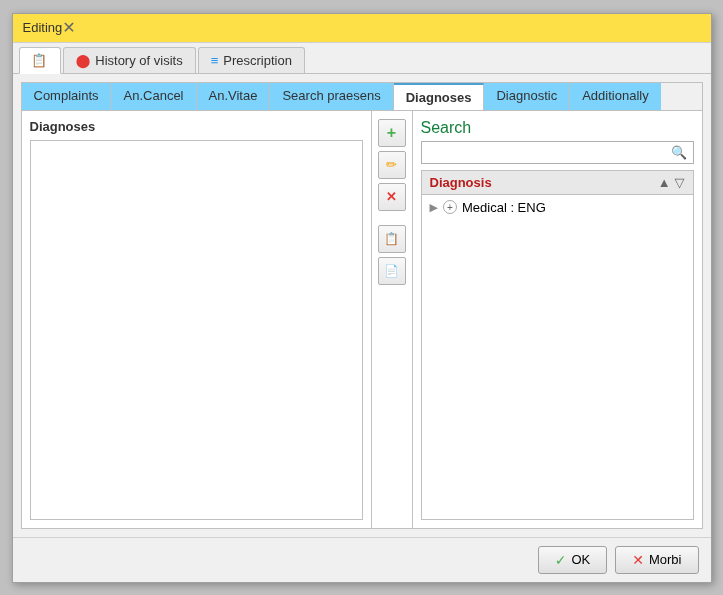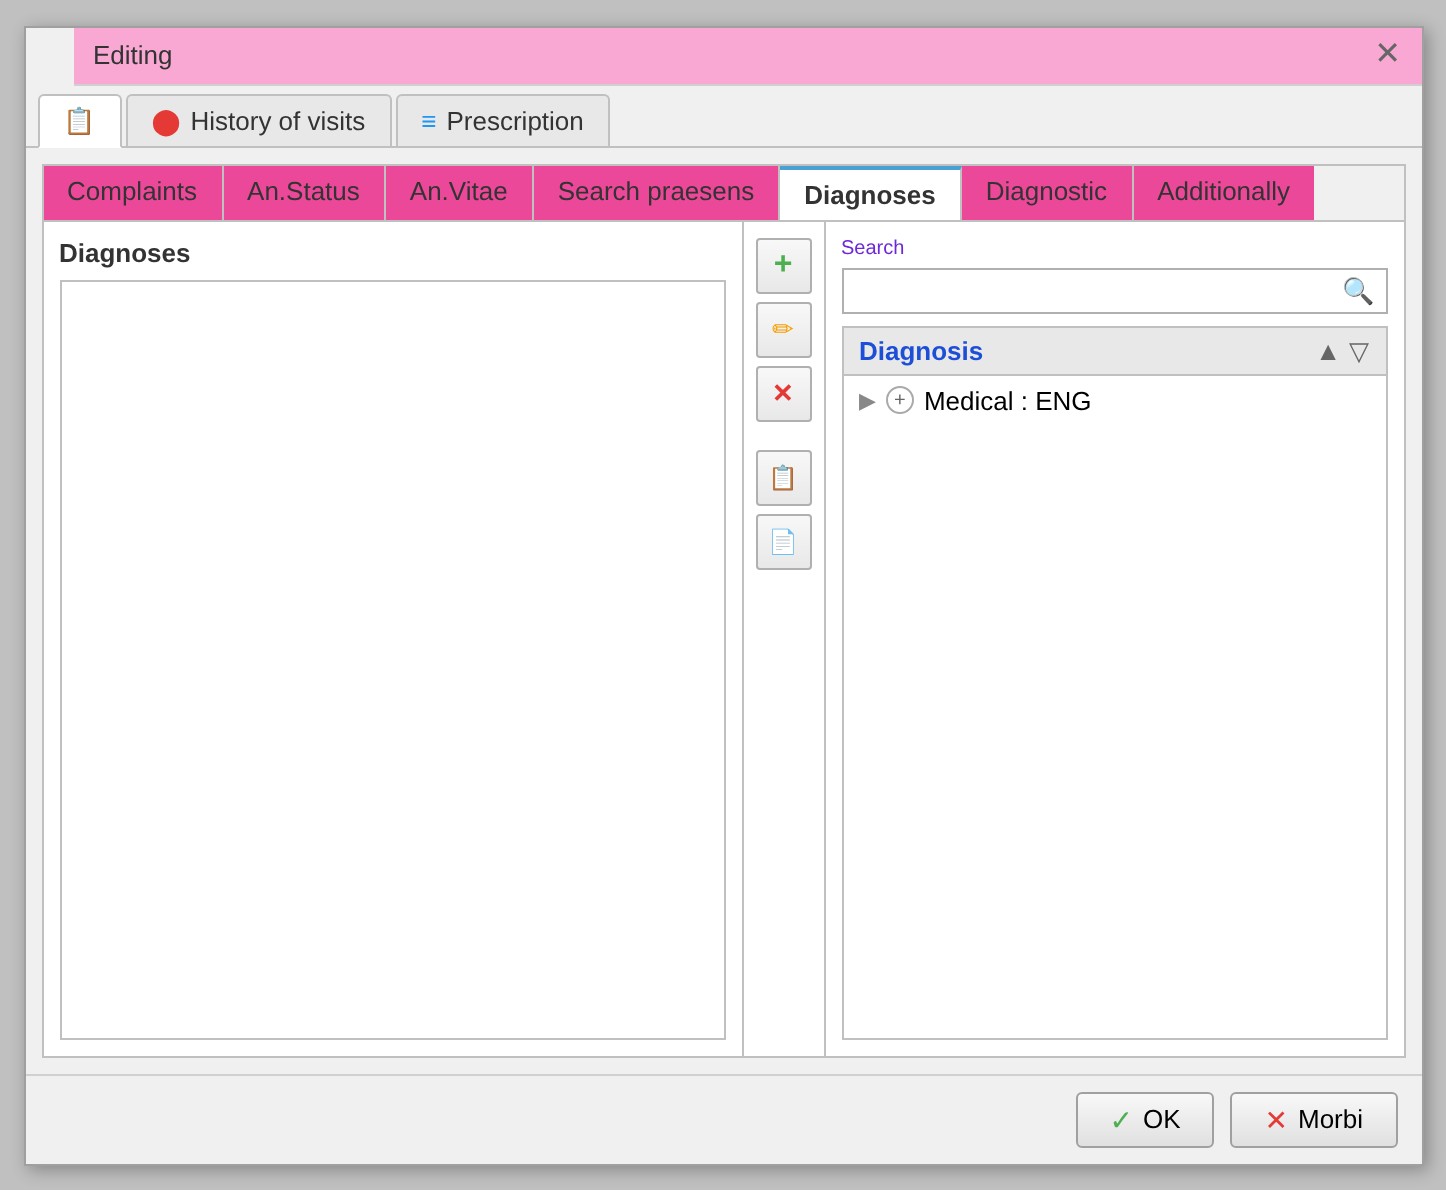--- a/index.html
+++ b/index.html
@@ -9,27 +9,25 @@
       background: #f0f0f0;
       border: 1px solid #a0a0a0;
       width: 700px;
       height: 570px;
       box-shadow: 2px 2px 8px rgba(0,0,0,0.3);
       display: flex;
       flex-direction: column;
     }
 
     .dialog-titlebar {
-      background: #f9a8d4;
+      background: #fde047;
       padding: 6px 10px;
       display: flex;
-      justify-content: space-between;
       align-items: center;
       border-bottom: 1px solid #d0d0d0;
-      margin-left: 24px;
     }
 
     .dialog-title {
       font-size: 13px;
       color: #333;
     }
 
     .close-btn {
       background: none;
       border: none;
@@ -80,21 +78,21 @@
       border: 1px solid #c0c0c0;
       border-bottom: none;
       background: #f0f0f0;
     }
 
     .sub-tab {
       padding: 5px 12px;
       border-right: 1px solid #c0c0c0;
       cursor: pointer;
       color: #333;
-      background: #ec4899;
+      background: #7dd3fc;
       white-space: nowrap;
     }
 
     .sub-tab:last-child { border-right: none; }
 
     .sub-tab.active {
       background: #fff;
       border-top: 2px solid #4a9fd4;
       font-weight: bold;
     }
@@ -157,21 +155,21 @@
       padding: 8px;
       gap: 6px;
     }
 
     .search-section {
       display: flex;
       flex-direction: column;
       gap: 4px;
     }
 
-    .search-label { color: #6d28d9; font-size: 10px; }
+    .search-label { color: #15803d; font-size: 16px; }
 
     .search-box {
       display: flex;
       border: 1px solid #b0b0b0;
       background: #fff;
     }
 
     .search-input {
       flex: 1;
       border: none;
@@ -199,21 +197,21 @@
 
     .tree-header {
       display: flex;
       justify-content: space-between;
       align-items: center;
       padding: 4px 8px;
       background: #e8e8e8;
       border-bottom: 1px solid #c0c0c0;
     }
 
-    .tree-header-label { font-weight: bold; color: #1d4ed8; }
+    .tree-header-label { font-weight: bold; color: #b91c1c; }
 
     .tree-header-icons { display: flex; gap: 4px; }
 
     .tree-icon-btn {
       background: none;
       border: none;
       cursor: pointer;
       color: #666;
       font-size: 12px;
     }
@@ -295,21 +293,21 @@
     </div>
   </div>
 
   <div class="content-area">
 
     <div class="sub-tabs">
       <div class="sub-tab">
         <span>Complaints</span>
       </div>
       <div class="sub-tab">
-        <span>An.Status</span>
+        <span>An.Cancel</span>
       </div>
       <div class="sub-tab">
         <span>An.Vitae</span>
       </div>
       <div class="sub-tab">
         <span>Search praesens</span>
       </div>
       <div class="sub-tab active">
         <span>Diagnoses</span>
       </div>

